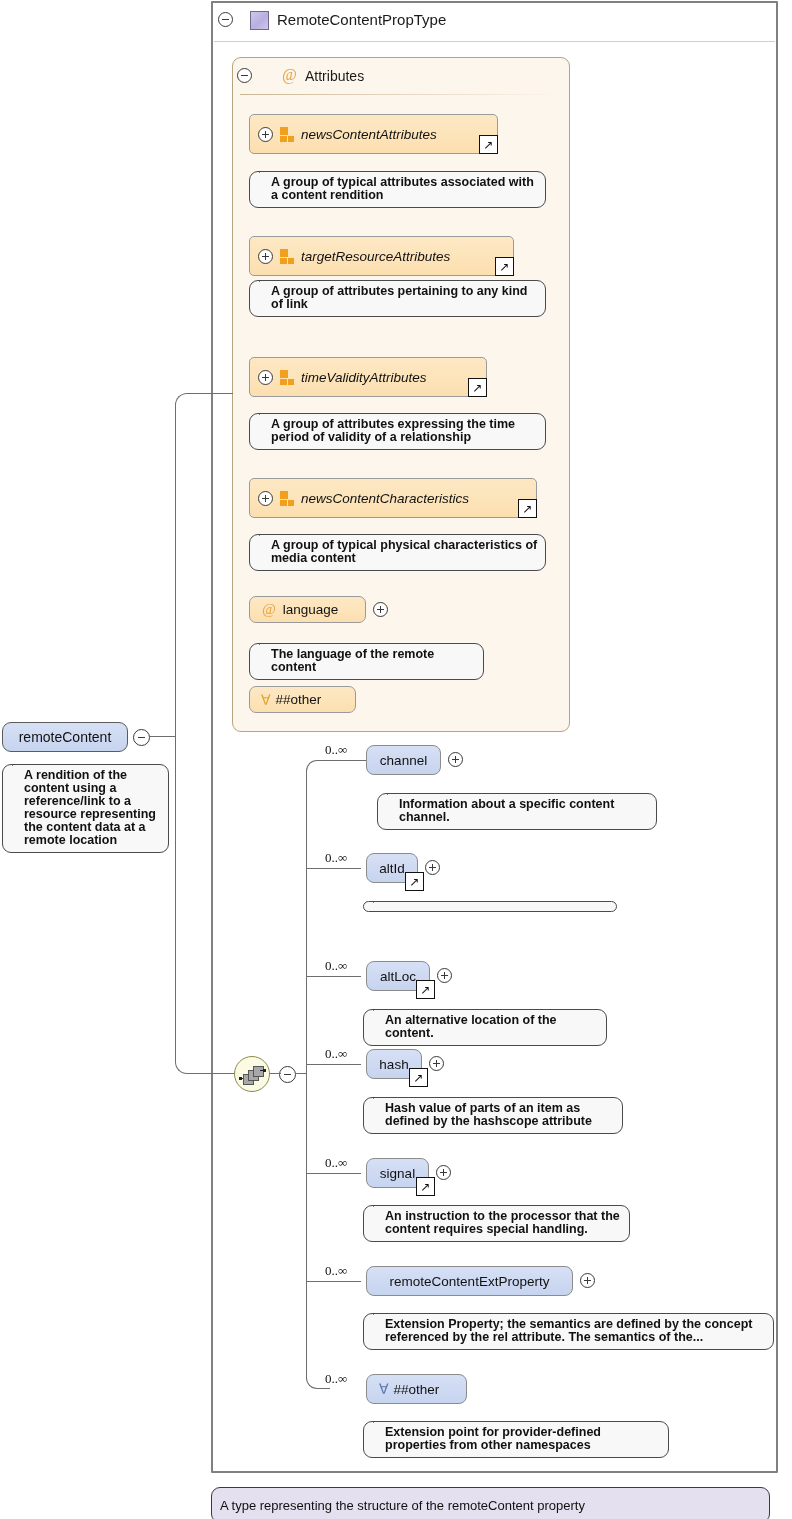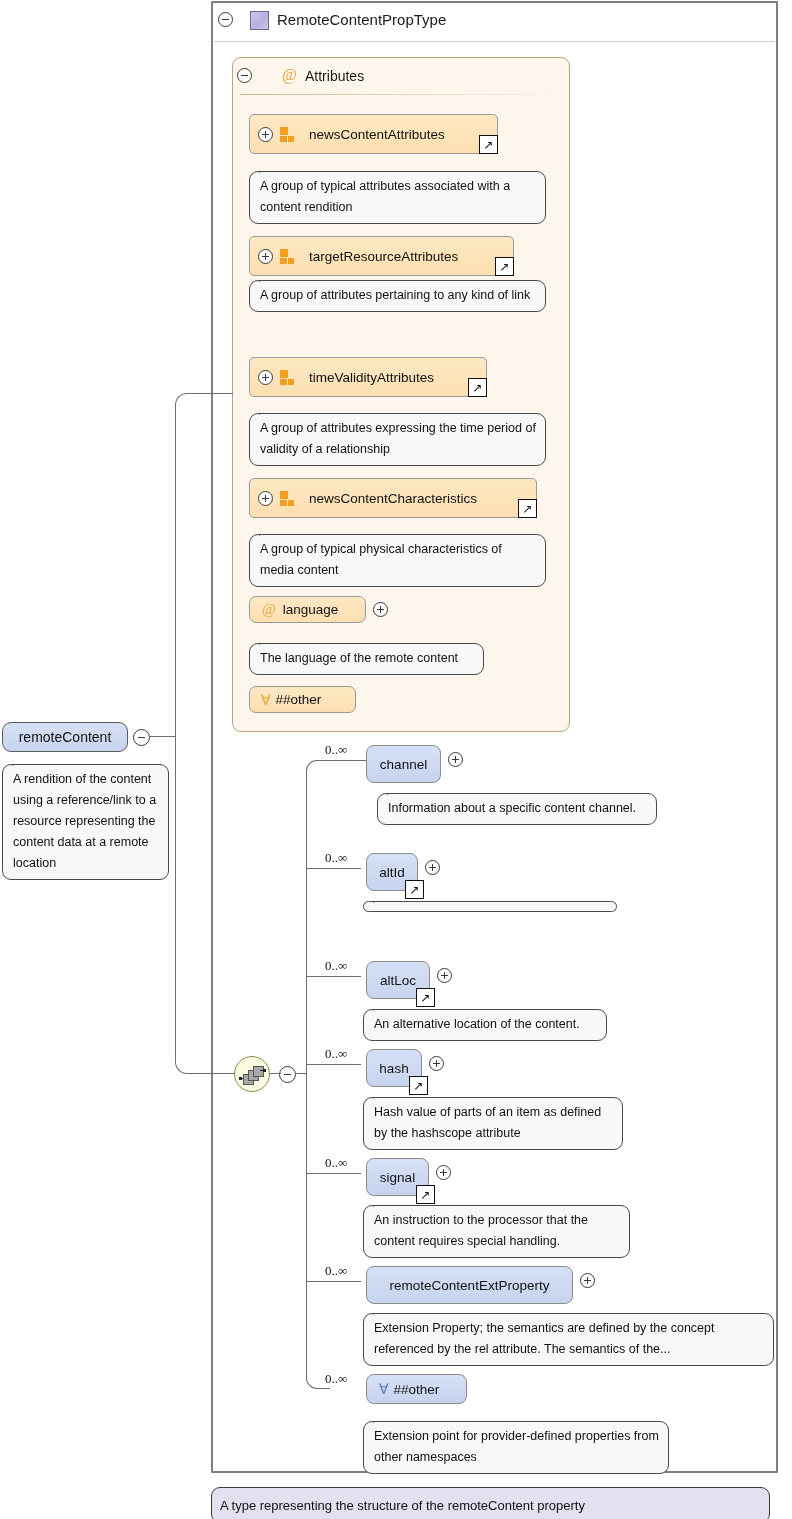--- a/index.html
+++ b/index.html
@@ -50,21 +50,21 @@
   }
   #attributes-icon{left:282px;top:66px;font-size:16px;color:#e8a33d;font-style:italic;font-family:"Liberation Serif",serif;}
   #attributes-title{left:305px;top:68px;font-size:14px;color:#1a1a1a;}
 
   
   .attrgroup{
     background:linear-gradient(to bottom,#fde8c4 0%,#fcdfb0 100%);
     border:1px solid #9a9a9a;border-radius:5px;height:40px;
     display:flex;align-items:center;
   }
-  .attrgroup .lbl{margin-left:12px;font-size:13.5px;color:#111;white-space:nowrap;}
+  .attrgroup .lbl{margin-left:4px;font-size:13.5px;color:#111;white-space:nowrap;font-style:italic;}
   .ag-icon{
     width:17px;height:15px;margin-left:30px;position:relative;flex:0 0 auto;
   }
   .ag-icon b{position:absolute;background:#f0a01e;display:block;}
   .ag-icon b.b1{left:0;top:0;width:8px;height:8px;}
   .ag-icon b.b2{left:0;top:9px;width:7px;height:6px;}
   .ag-icon b.b3{left:8px;top:9px;width:6px;height:6px;}
   .ag-plus{position:absolute;left:8px;top:12px;}
 
   
@@ -88,38 +88,38 @@
     background:linear-gradient(to bottom,#fde8c4 0%,#fcdfb0 100%);
     border:1px solid #9a9a9a;border-radius:7px;height:27px;
     display:flex;align-items:center;padding:0 11px;
   }
   .anyattr .fa{color:#e0a32e;font-size:14px;margin-right:5px;}
   .anyattr .lbl{font-size:13.5px;color:#111;white-space:nowrap;}
 
   
   .doc{
     background:#f8f8f8;border:1px solid #4a4a4a;border-radius:9px;
-    padding:4px 7px 5px 10px;font-size:12.5px;line-height:21px;color:#111;
+    padding:4px 7px 5px 21px;font-size:12.5px;line-height:13px;color:#111;font-weight:bold;
   }
   .doc .notch{
     position:absolute;left:9px;top:-8px;width:17px;height:9px;overflow:hidden;
   }
   .doc .notch:before{
     content:"";position:absolute;left:0;top:8px;width:18px;height:18px;
     background:#f8f8f8;border-left:1px solid #4a4a4a;border-top:1px solid #4a4a4a;
     transform:rotate(45deg);transform-origin:0 0;
   }
   .doc .notch:after{
     content:"";position:absolute;left:0;top:8.5px;width:19px;height:4px;background:#f8f8f8;
   }
 
   
   .elem{
     background:linear-gradient(to bottom,#d6e0f5 0%,#c7d4ef 100%);
-    border:1px solid #8c8c8c;border-radius:8px;height:38px;
+    border:1px solid #8c8c8c;border-radius:8px;height:30px;
     display:flex;align-items:center;justify-content:center;padding:0 13px;
   }
   .elem .lbl{font-size:13.5px;color:#111;white-space:nowrap;}
   .anyelem{
     background:linear-gradient(to bottom,#d6e0f5 0%,#c7d4ef 100%);
     border:1px solid #8c8c8c;border-radius:8px;height:30px;
     display:flex;align-items:center;padding:0 12px;
   }
   .anyelem .fa{color:#5a74b5;font-size:14px;margin-right:5px;}
   .anyelem .lbl{font-size:13.5px;color:#111;}

